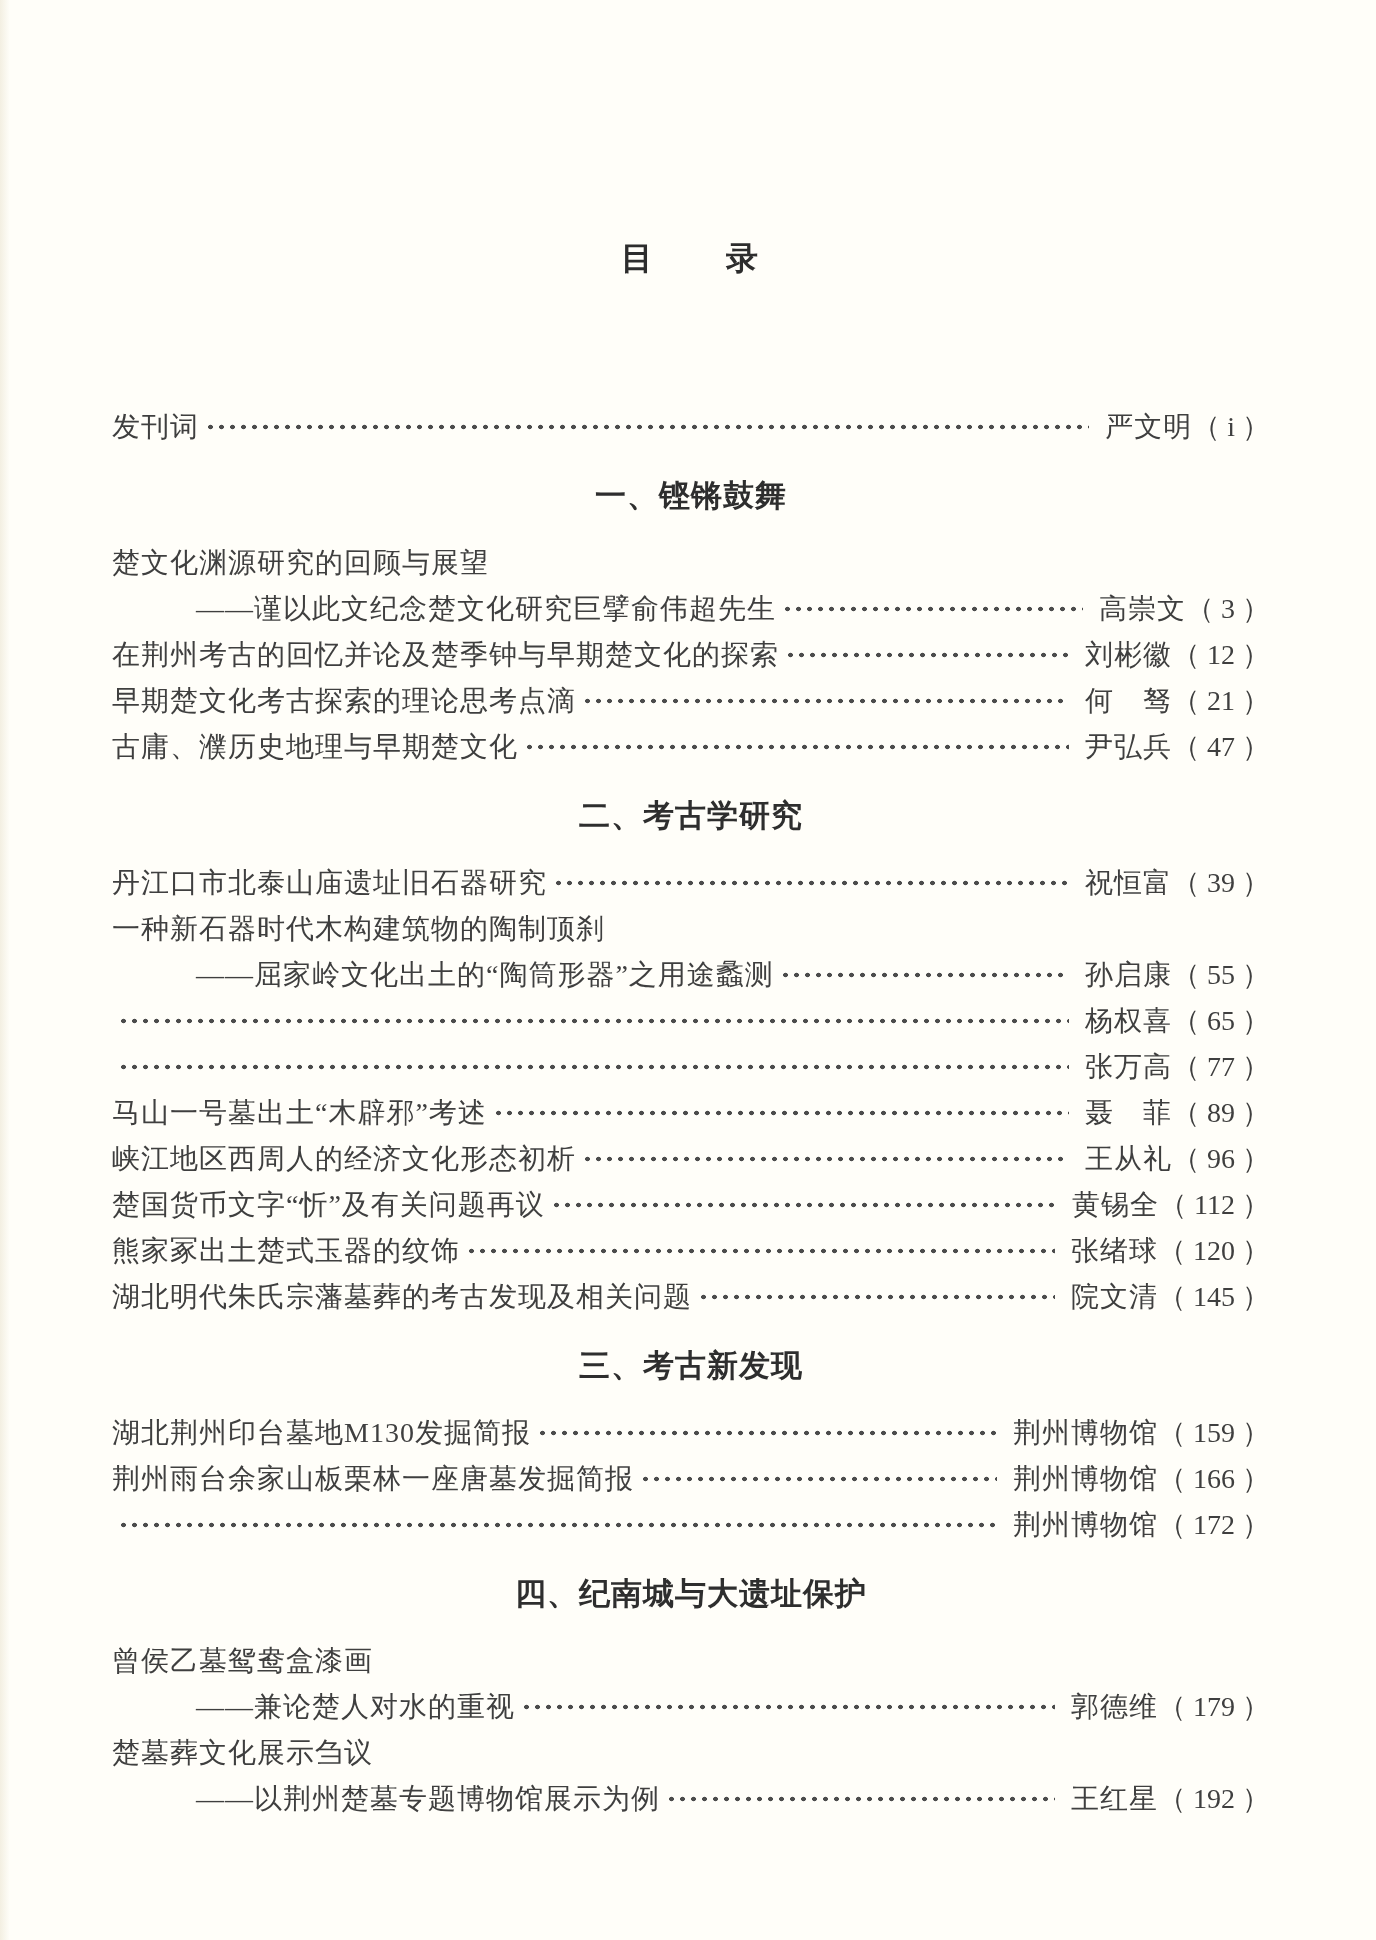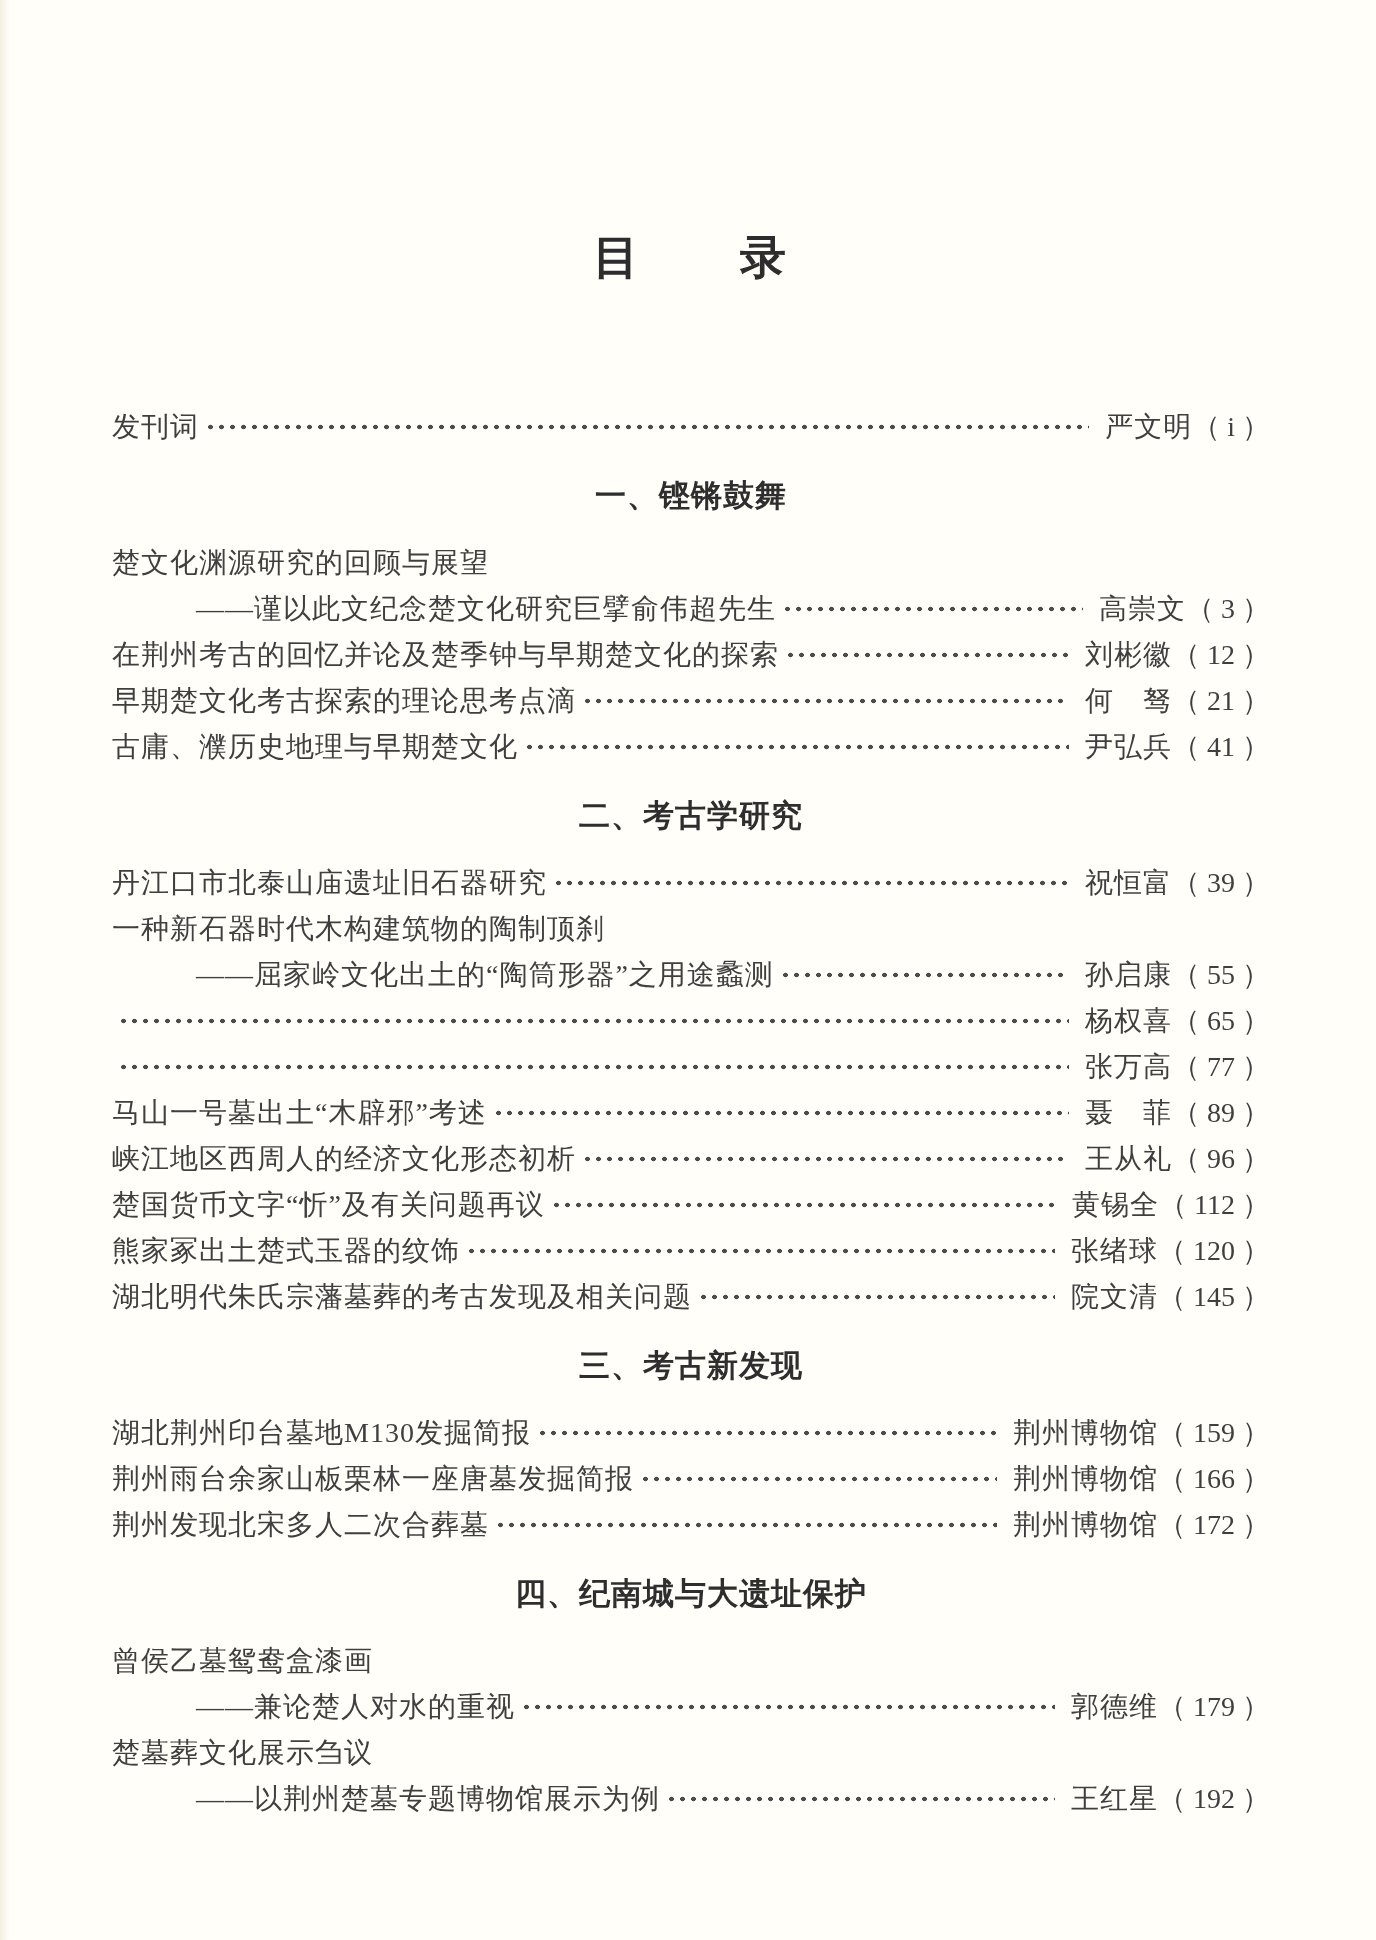--- a/index.html
+++ b/index.html
@@ -23,21 +23,21 @@
     background: linear-gradient(to right, #f3efe2, rgba(255,254,249,0));
     pointer-events: none;
   }
   .page {
     box-sizing: border-box;
     padding: 228px 106px 0 112px;
   }
   .page-title {
     margin: 0 0 116px 0;
     text-align: center;
-    font-size: 46px;
+    font-size: 32px;
     line-height: 60px;
     font-weight: 700;
     letter-spacing: 3px;
     color: #2d2d2d;
   }
   .sec {
     margin: 22px 0 20px 0;
     text-align: center;
     font-size: 31px;
     line-height: 48px;
@@ -118,21 +118,21 @@
     <span class="t">早期楚文化考古探索的理论思考点滴</span>
     <span class="dots"></span>
     <span class="a">何　驽</span>
     <span class="p">（ 21 ）</span>
   </div>
 
   <div class="row">
     <span class="t">古庸、濮历史地理与早期楚文化</span>
     <span class="dots"></span>
     <span class="a">尹弘兵</span>
-    <span class="p">（ 41 ）</span>
+    <span class="p">（ 47 ）</span>
   </div>
 
   <h2 class="sec">二、考古学研究</h2>
 
   <div class="row">
     <span class="t">丹江口市北泰山庙遗址旧石器研究</span>
     <span class="dots"></span>
     <span class="a">祝恒富</span>
     <span class="p">（ 39 ）</span>
   </div>
@@ -206,21 +206,20 @@
   </div>
 
   <div class="row">
     <span class="t">荆州雨台余家山板栗林一座唐墓发掘简报</span>
     <span class="dots"></span>
     <span class="a">荆州博物馆</span>
     <span class="p">（ 166 ）</span>
   </div>
 
   <div class="row">
-    <span class="t">荆州发现北宋多人二次合葬墓</span>
     <span class="dots"></span>
     <span class="a">荆州博物馆</span>
     <span class="p">（ 172 ）</span>
   </div>
 
   <h2 class="sec">四、纪南城与大遗址保护</h2>
 
   <div class="row">
     <span class="t">曾侯乙墓鸳鸯盒漆画</span>
   </div>

